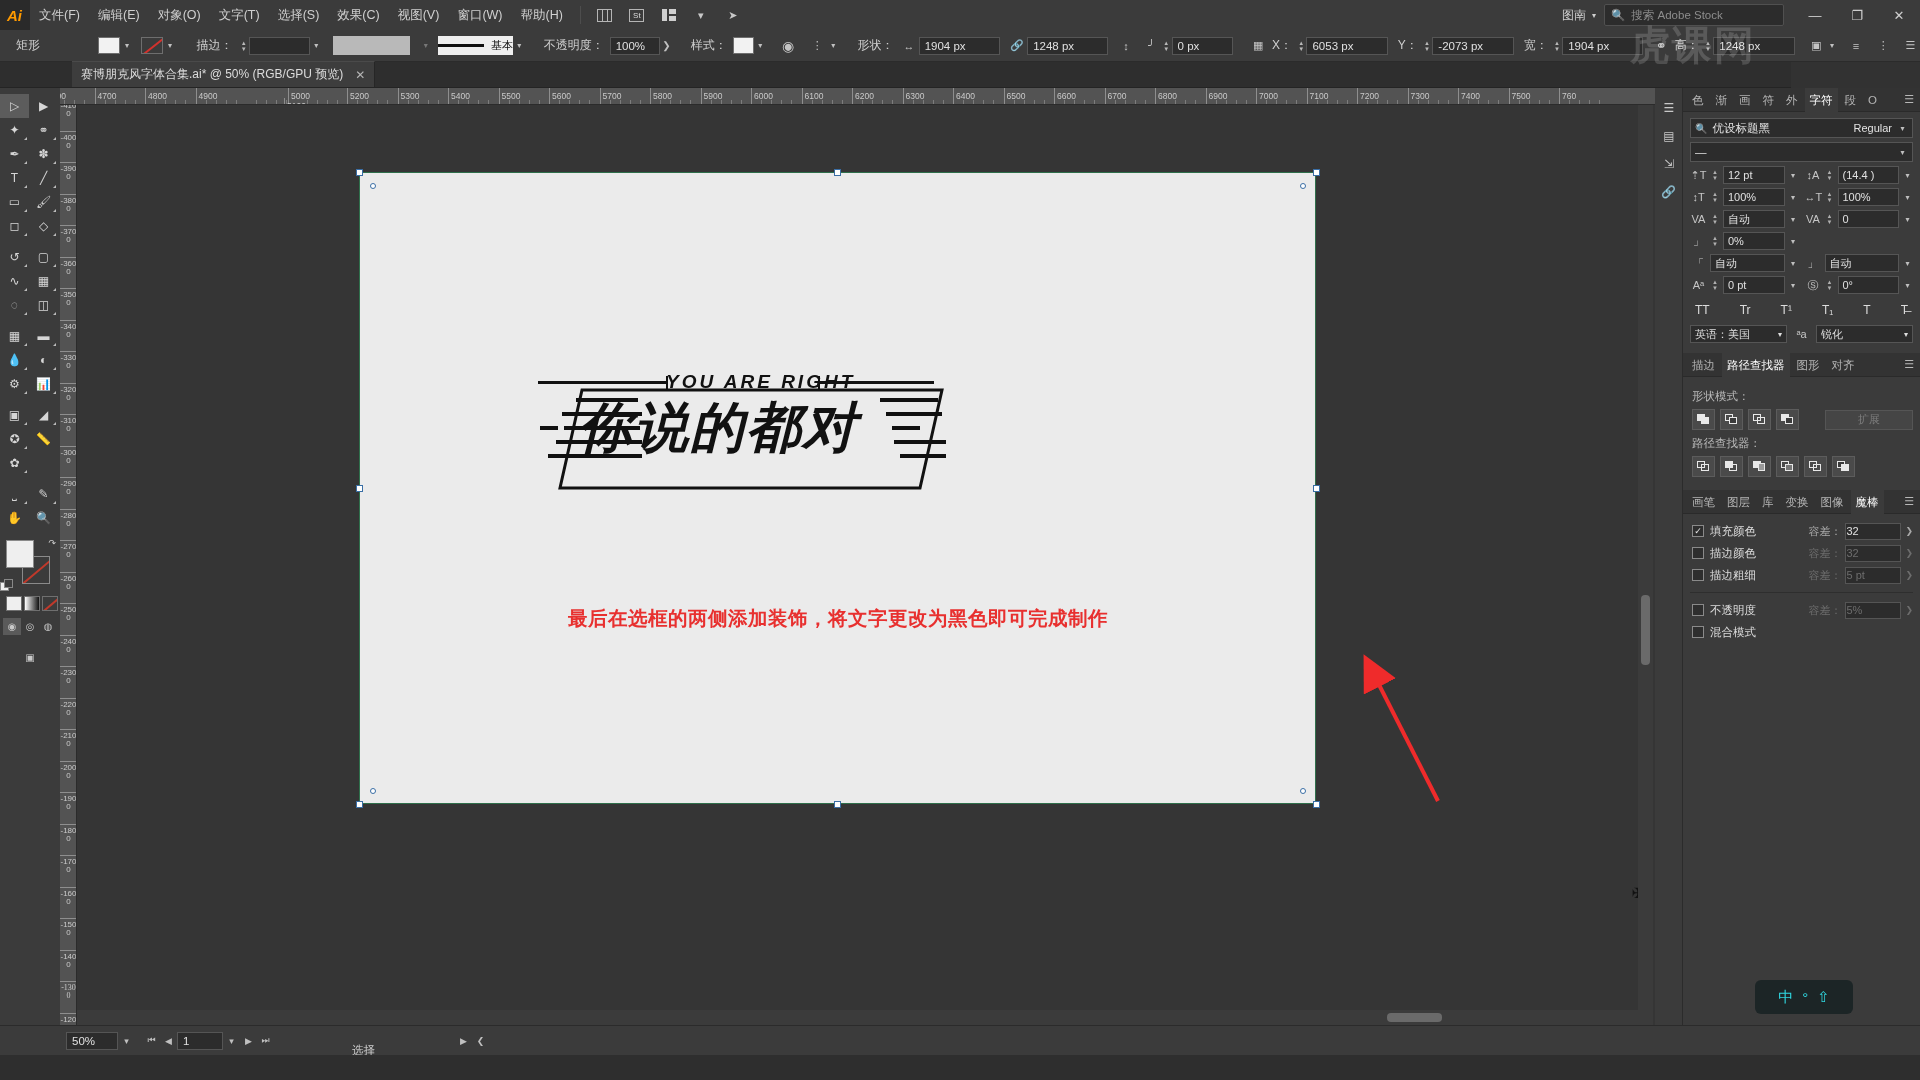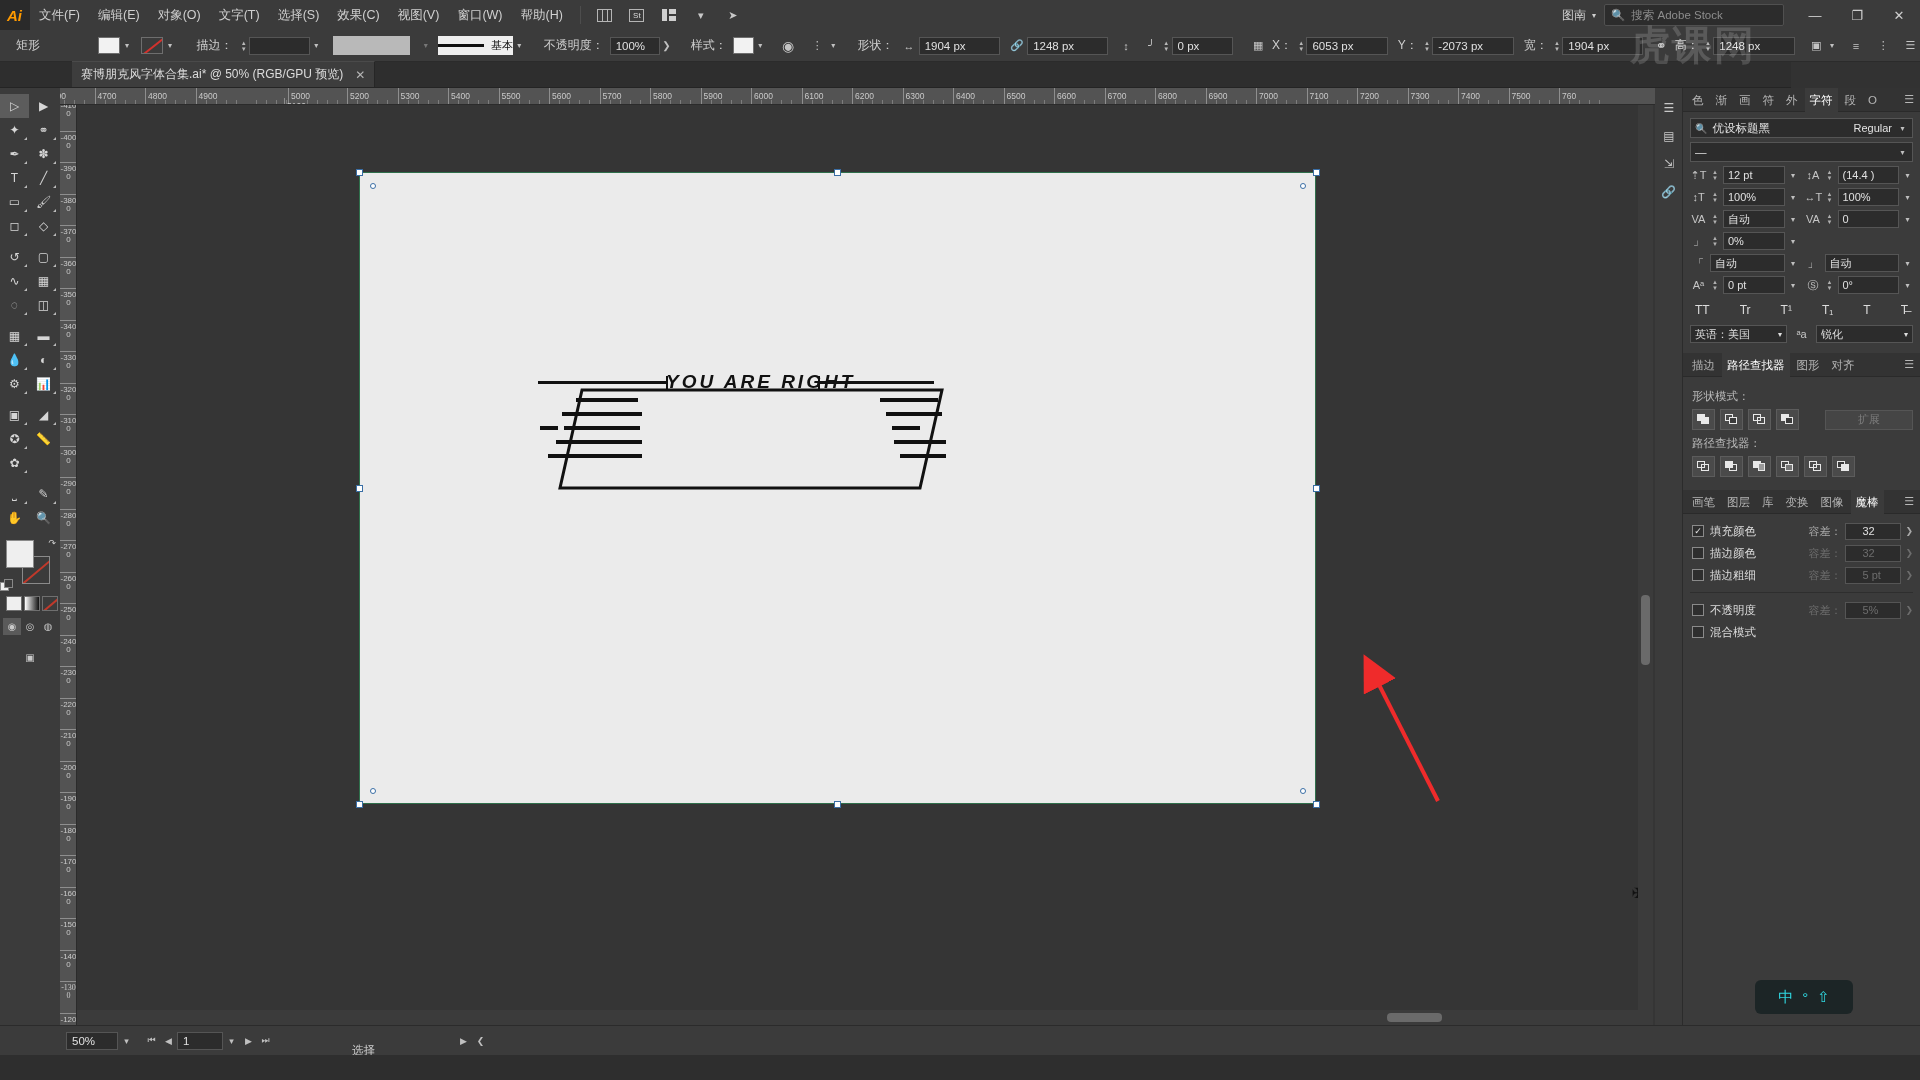--- a/index.html
+++ b/index.html
@@ -275,21 +275,21 @@
   }
   .chk{
     width:12px;height:12px;border:1px solid #8a8a8a;background:#2e2e2e;flex:none;
     display:flex;align-items:center;justify-content:center;font-size:9px;color:#e7e7e7;
   }
   .chk.on{ background:#2e2e2e; }
   .mwlabel{ width:70px; }
   .tol{ margin-left:auto;display:flex;align-items:center;gap:4px;color:#a9a9a9;font-size:11px; }
   .tolinput{
     width:56px;height:17px;background:#2c2c2c;border:1px solid #555;color:#e0e0e0;
-    font-size:11px;display:flex;align-items:center;padding:0 16px;
+    font-size:11px;display:flex;align-items:center;padding:0 0;
   }
   .tolinput.dim{ color:#6d6d6d; }
   .dimtxt{ color:#6d6d6d; }
   .divline{ height:1px;background:#2e2e2e;margin:6px 0; }
 
   
   #statusbar{
     position:absolute;left:0;top:1025px;width:1920px;height:30px;
     background:#3b3b3b;border-top:1px solid #2b2b2b;display:flex;align-items:center;
     padding-left:66px;gap:0px;font-size:11.5px;color:#cfcfcf;
@@ -748,22 +748,24 @@
       <div class="frameline" style="left:330px;top:20px;width:58px;height:4px;"></div>
       <div class="frameline" style="left:336px;top:34px;width:56px;height:4px;"></div>
       <div class="frameline" style="left:342px;top:48px;width:28px;height:4px;"></div>
       <div class="frameline" style="left:344px;top:62px;width:52px;height:4px;"></div>
       <div class="frameline" style="left:350px;top:76px;width:46px;height:4px;"></div>
 
       <svg width="420" height="125" style="position:absolute;left:-20px;top:6px;">
         <polygon points="52,6 412,6 390,104 30,104" fill="none" stroke="#111" stroke-width="3"></polygon>
       </svg>
 
-    </div>
-
+      <div class="cn-title">你说的都对</div>
+    </div>
+
+    <div class="redtext">最后在选框的两侧添加装饰，将文字更改为黑色即可完成制作</div>
 
     <svg class="arrow-svg" width="120" height="160">
       <defs>
         <marker id="ah" markerWidth="9" markerHeight="9" refX="6" refY="4.5" orient="auto">
           <polygon points="0,0 9,4.5 0,9" fill="#ef2b2b"></polygon>
         </marker>
       </defs>
       <line x1="78" y1="148" x2="9" y2="12" stroke="#ef2b2b" stroke-width="4" marker-end="url(#ah)"></line>
     </svg>
 

